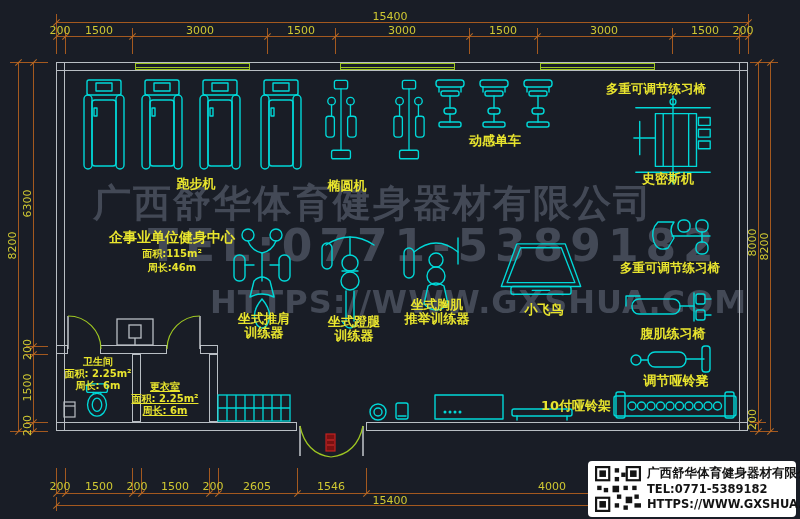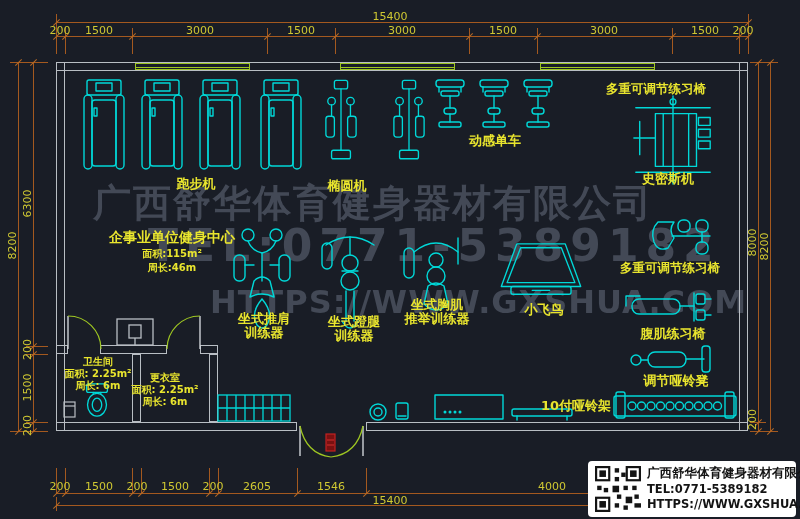--- a/index.html
+++ b/index.html
@@ -425,21 +425,21 @@
     <div class="t1">企事业单位健身中心</div>
     <div class="t2">面积:115m²</div>
     <div class="t2">周长:46m</div>
   </div>
 
   <div class="roomlbl" style="left:63px;top:356px;width:70px;">
     <span>卫生间</span>
     <span>面积: 2.25m²</span>
     <span>周长: 6m</span>
   </div>
-  <div class="roomlbl" style="left:130px;top:372px;width:70px;">
+  <div class="roomlbl" style="left:130px;top:381px;width:70px;text-decoration:underline;">
     <span>更衣室</span>
     <span>面积: 2.25m²</span>
     <span>周长: 6m</span>
   </div>
 
   <div class="tbox">
     <svg viewBox="0 0 21 21" width="46" height="46" style="margin-left:7px;flex:0 0 auto;">
       <rect width="21" height="21" fill="#ffffff"></rect>
       <g fill="#141414">
         <rect x="0" y="0" width="7" height="7"></rect>

